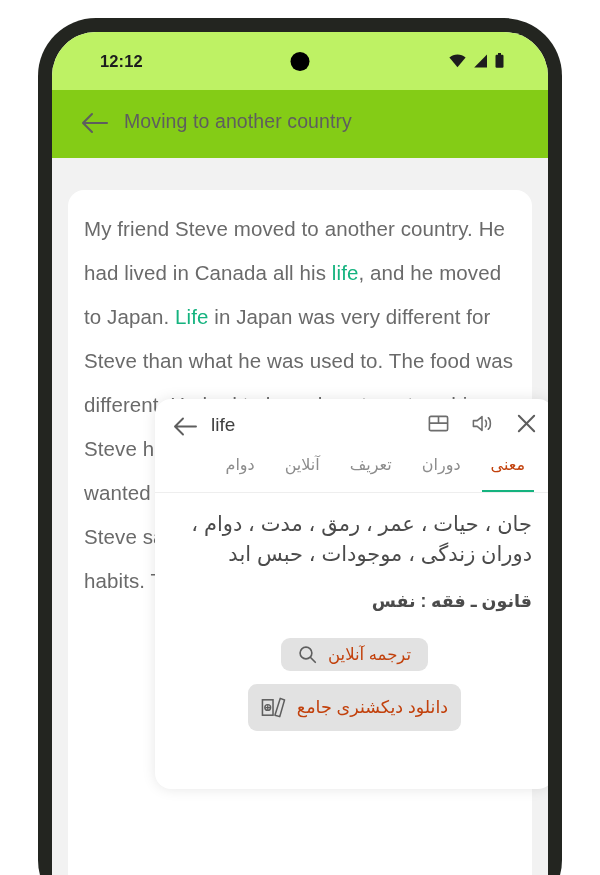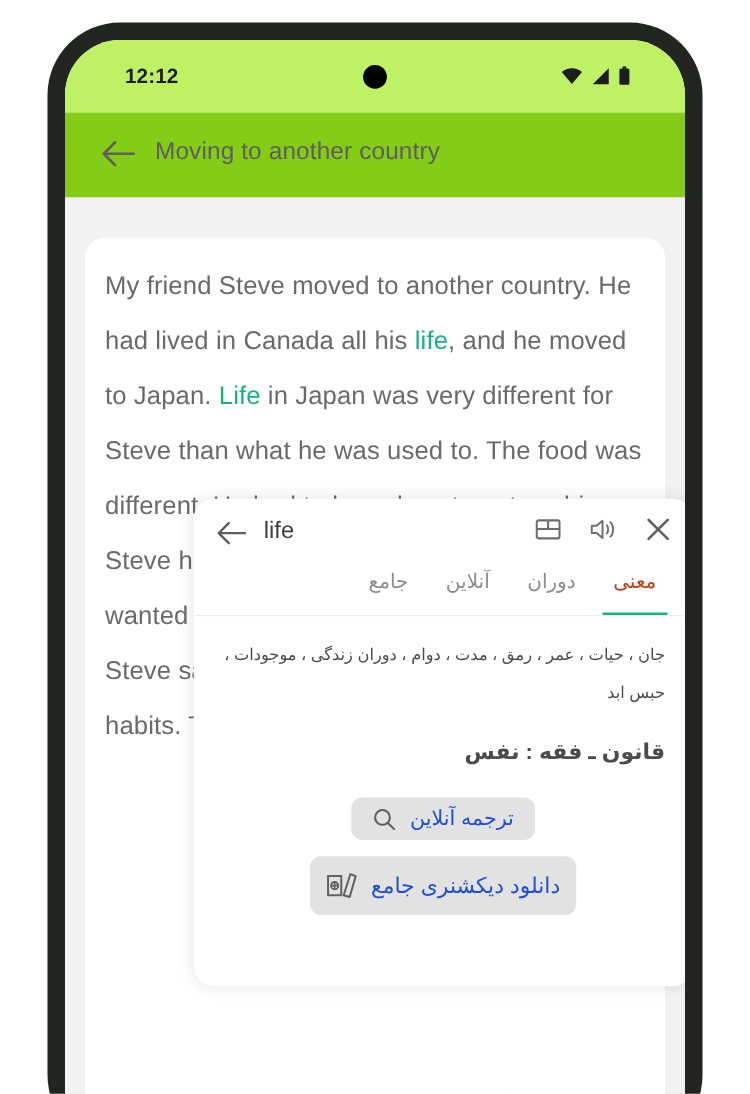--- a/index.html
+++ b/index.html
@@ -159,21 +159,21 @@
     height:2.5px; background:#15b37f;
     z-index:2;
   }
 
   .dict-body{
     direction:rtl;
     padding:16px 22px 0 22px;
     text-align:right;
   }
   .dict-meaning{
-    font-size:13px;
+    font-size:21px;
     line-height:30px;
     color:#4b4b4b;
   }
   .dict-subline{
     margin-top:22px;
     font-size:17.5px;
     color:#4b4b4b;
     font-weight:bold;
   }
 
@@ -184,21 +184,21 @@
     flex-direction:column;
     align-items:center;
     gap:13px;
   }
   .pill{
     display:flex;
     align-items:center;
     gap:11px;
     background:#e2e2e2;
     border-radius:9px;
-    color:#1d4ed8;
+    color:#c2410c;
     cursor:pointer;
     white-space:nowrap;
   }
   .pill-online{ padding:7px 17px; font-size:16.5px; }
   .pill-download{ padding:11px 13px; font-size:17.5px; }
   .pill svg{display:block;}
 </style>
 </head>
 <body>
 
@@ -270,22 +270,23 @@
           <svg class="act-icon" viewBox="0 0 24 24">
               <path d="M4 4l16 16M20 4L4 20" stroke="#5e5e5e" stroke-width="2.1" stroke-linecap="round"></path>
             </svg>
         </span>
       </div>
     </div>
 
     <div class="dict-tabs" id="dict-tabs">
         <div class="tab active">معنی</div>
         <div class="tab">دوران</div>
+        <div class="tab">تعریف</div>
         <div class="tab">آنلاین</div>
-        <div class="tab">جامع</div>
+        <div class="tab">دوام</div>
       </div>
 
     <div class="dict-body">
       <div class="dict-meaning">جان ، حیات ، عمر ، رمق ، مدت ، دوام ، دوران زندگی ، موجودات ، حبس ابد</div>
       <div class="dict-subline">قانون ـ فقه : نفس</div>
 
       <div class="dict-buttons">
         <div class="pill pill-online">
           <span>ترجمه آنلاین</span>
           <span>

